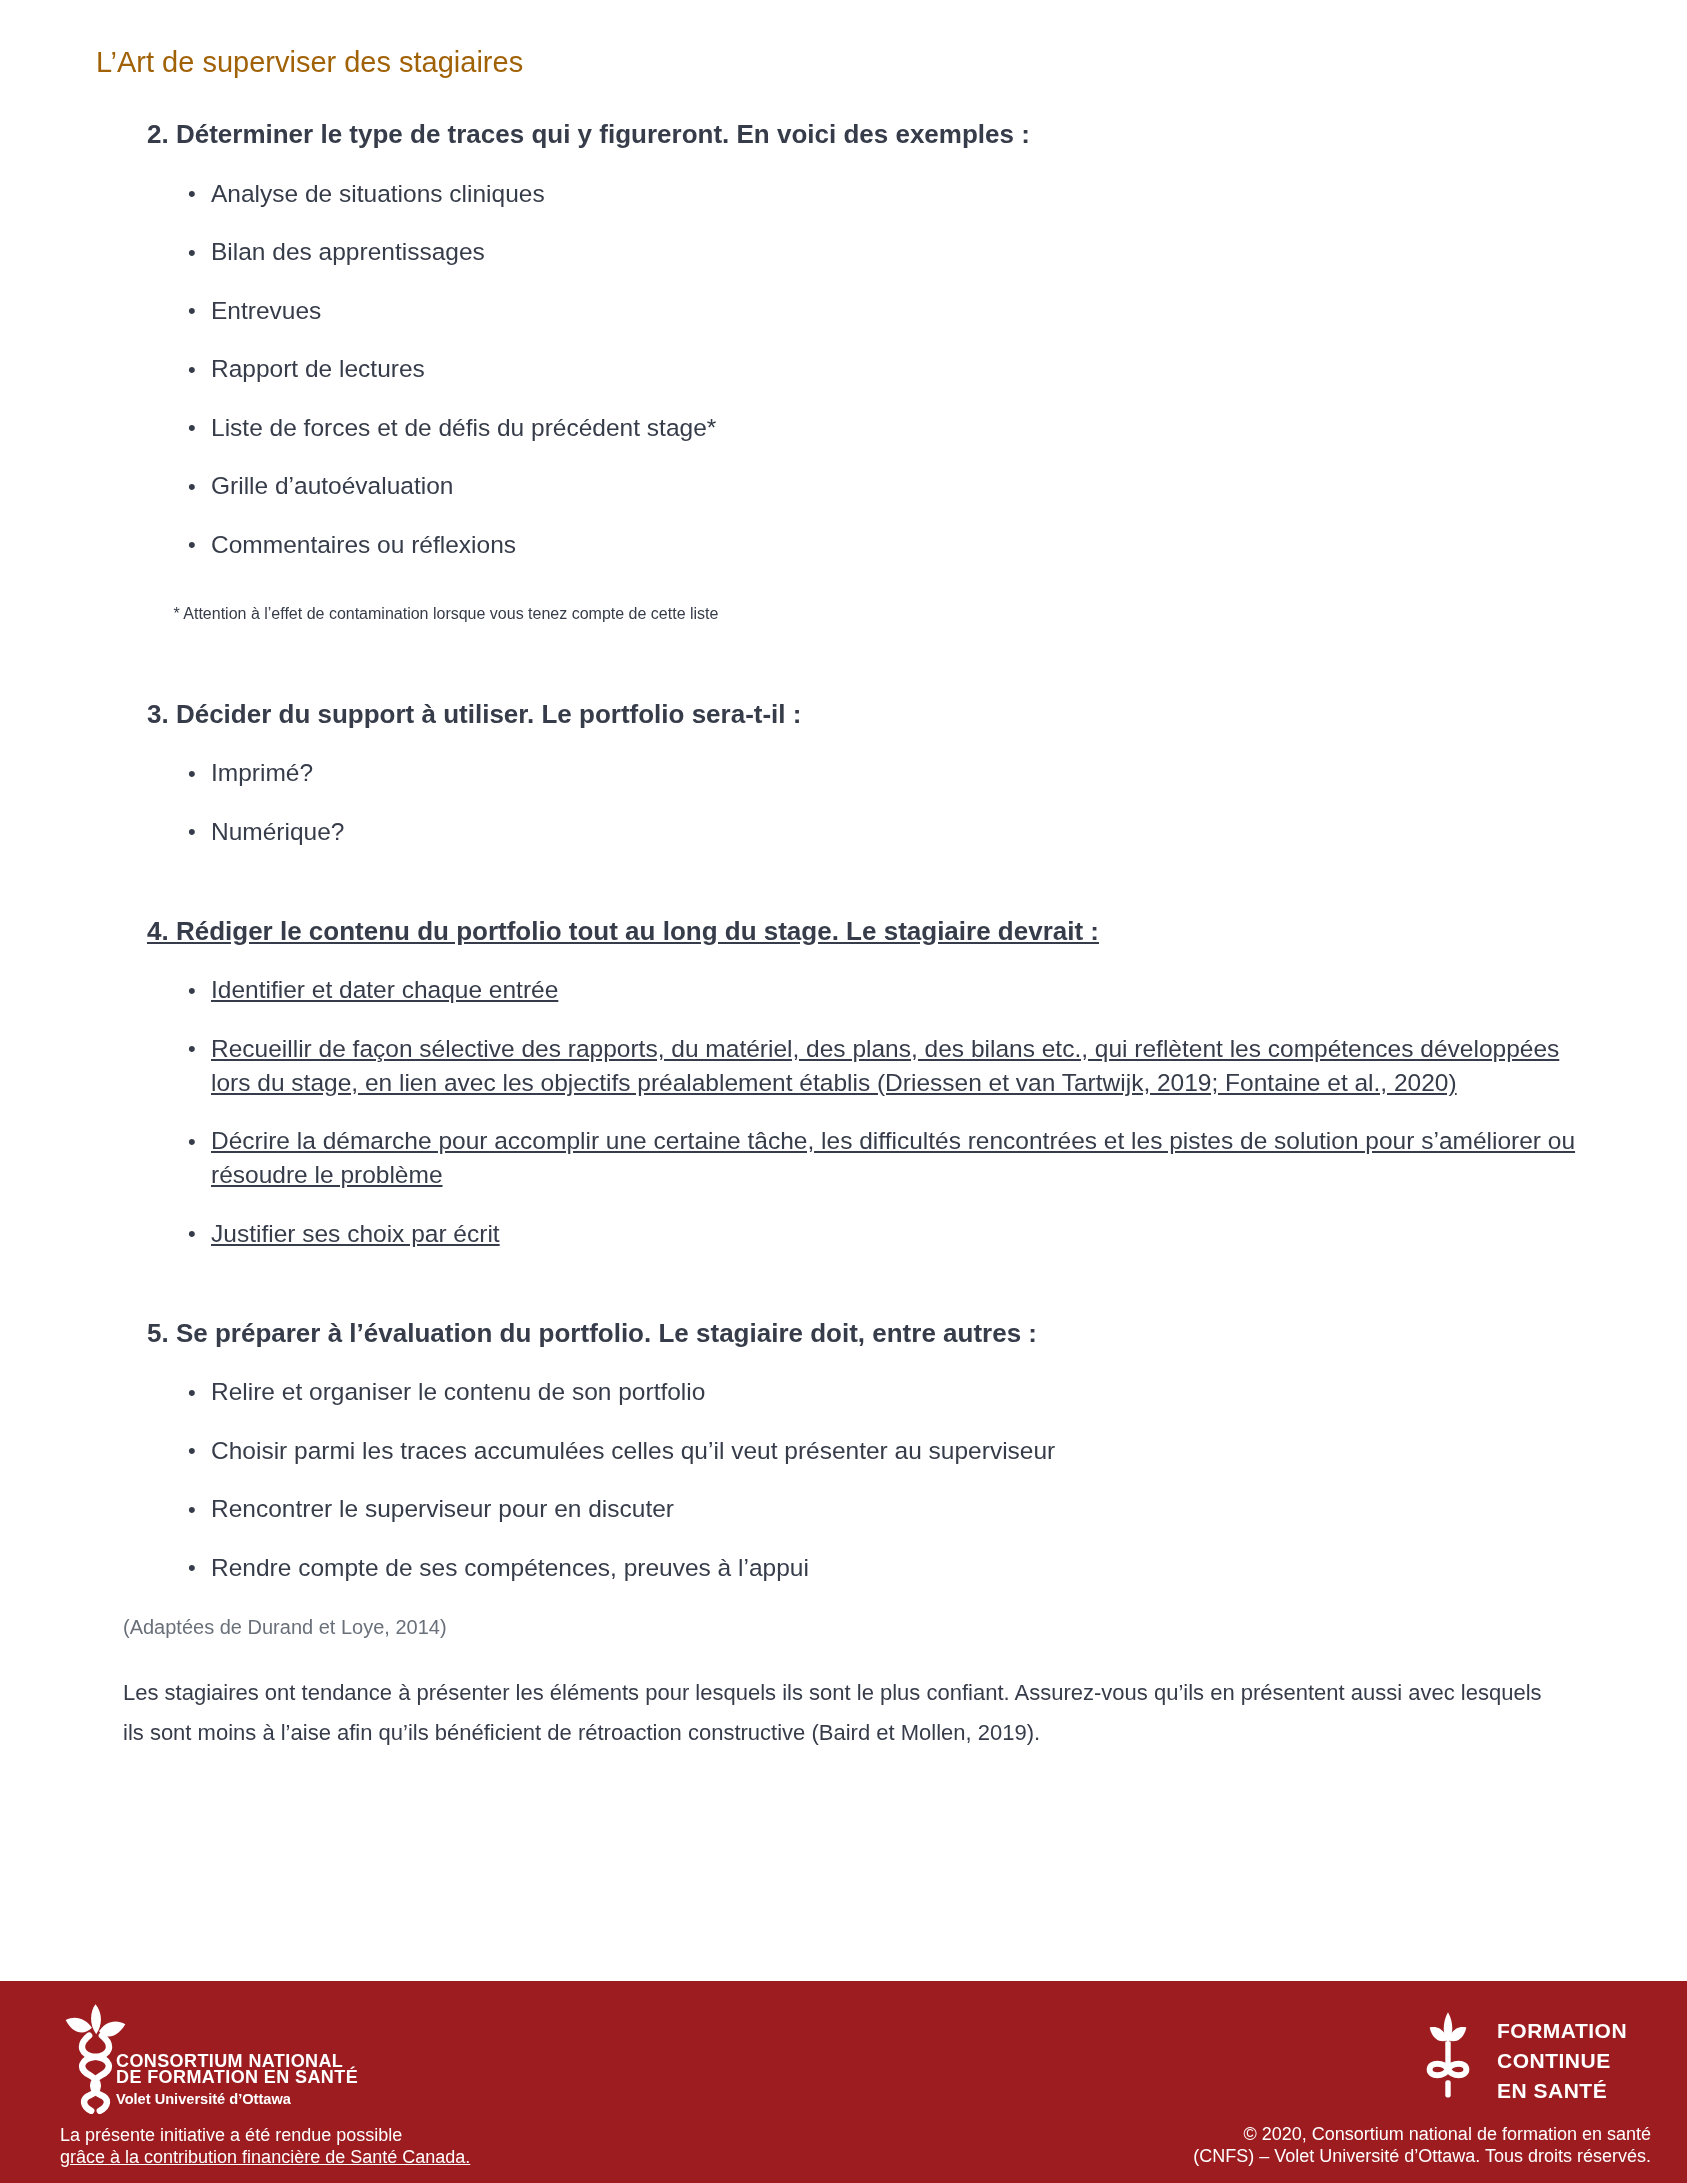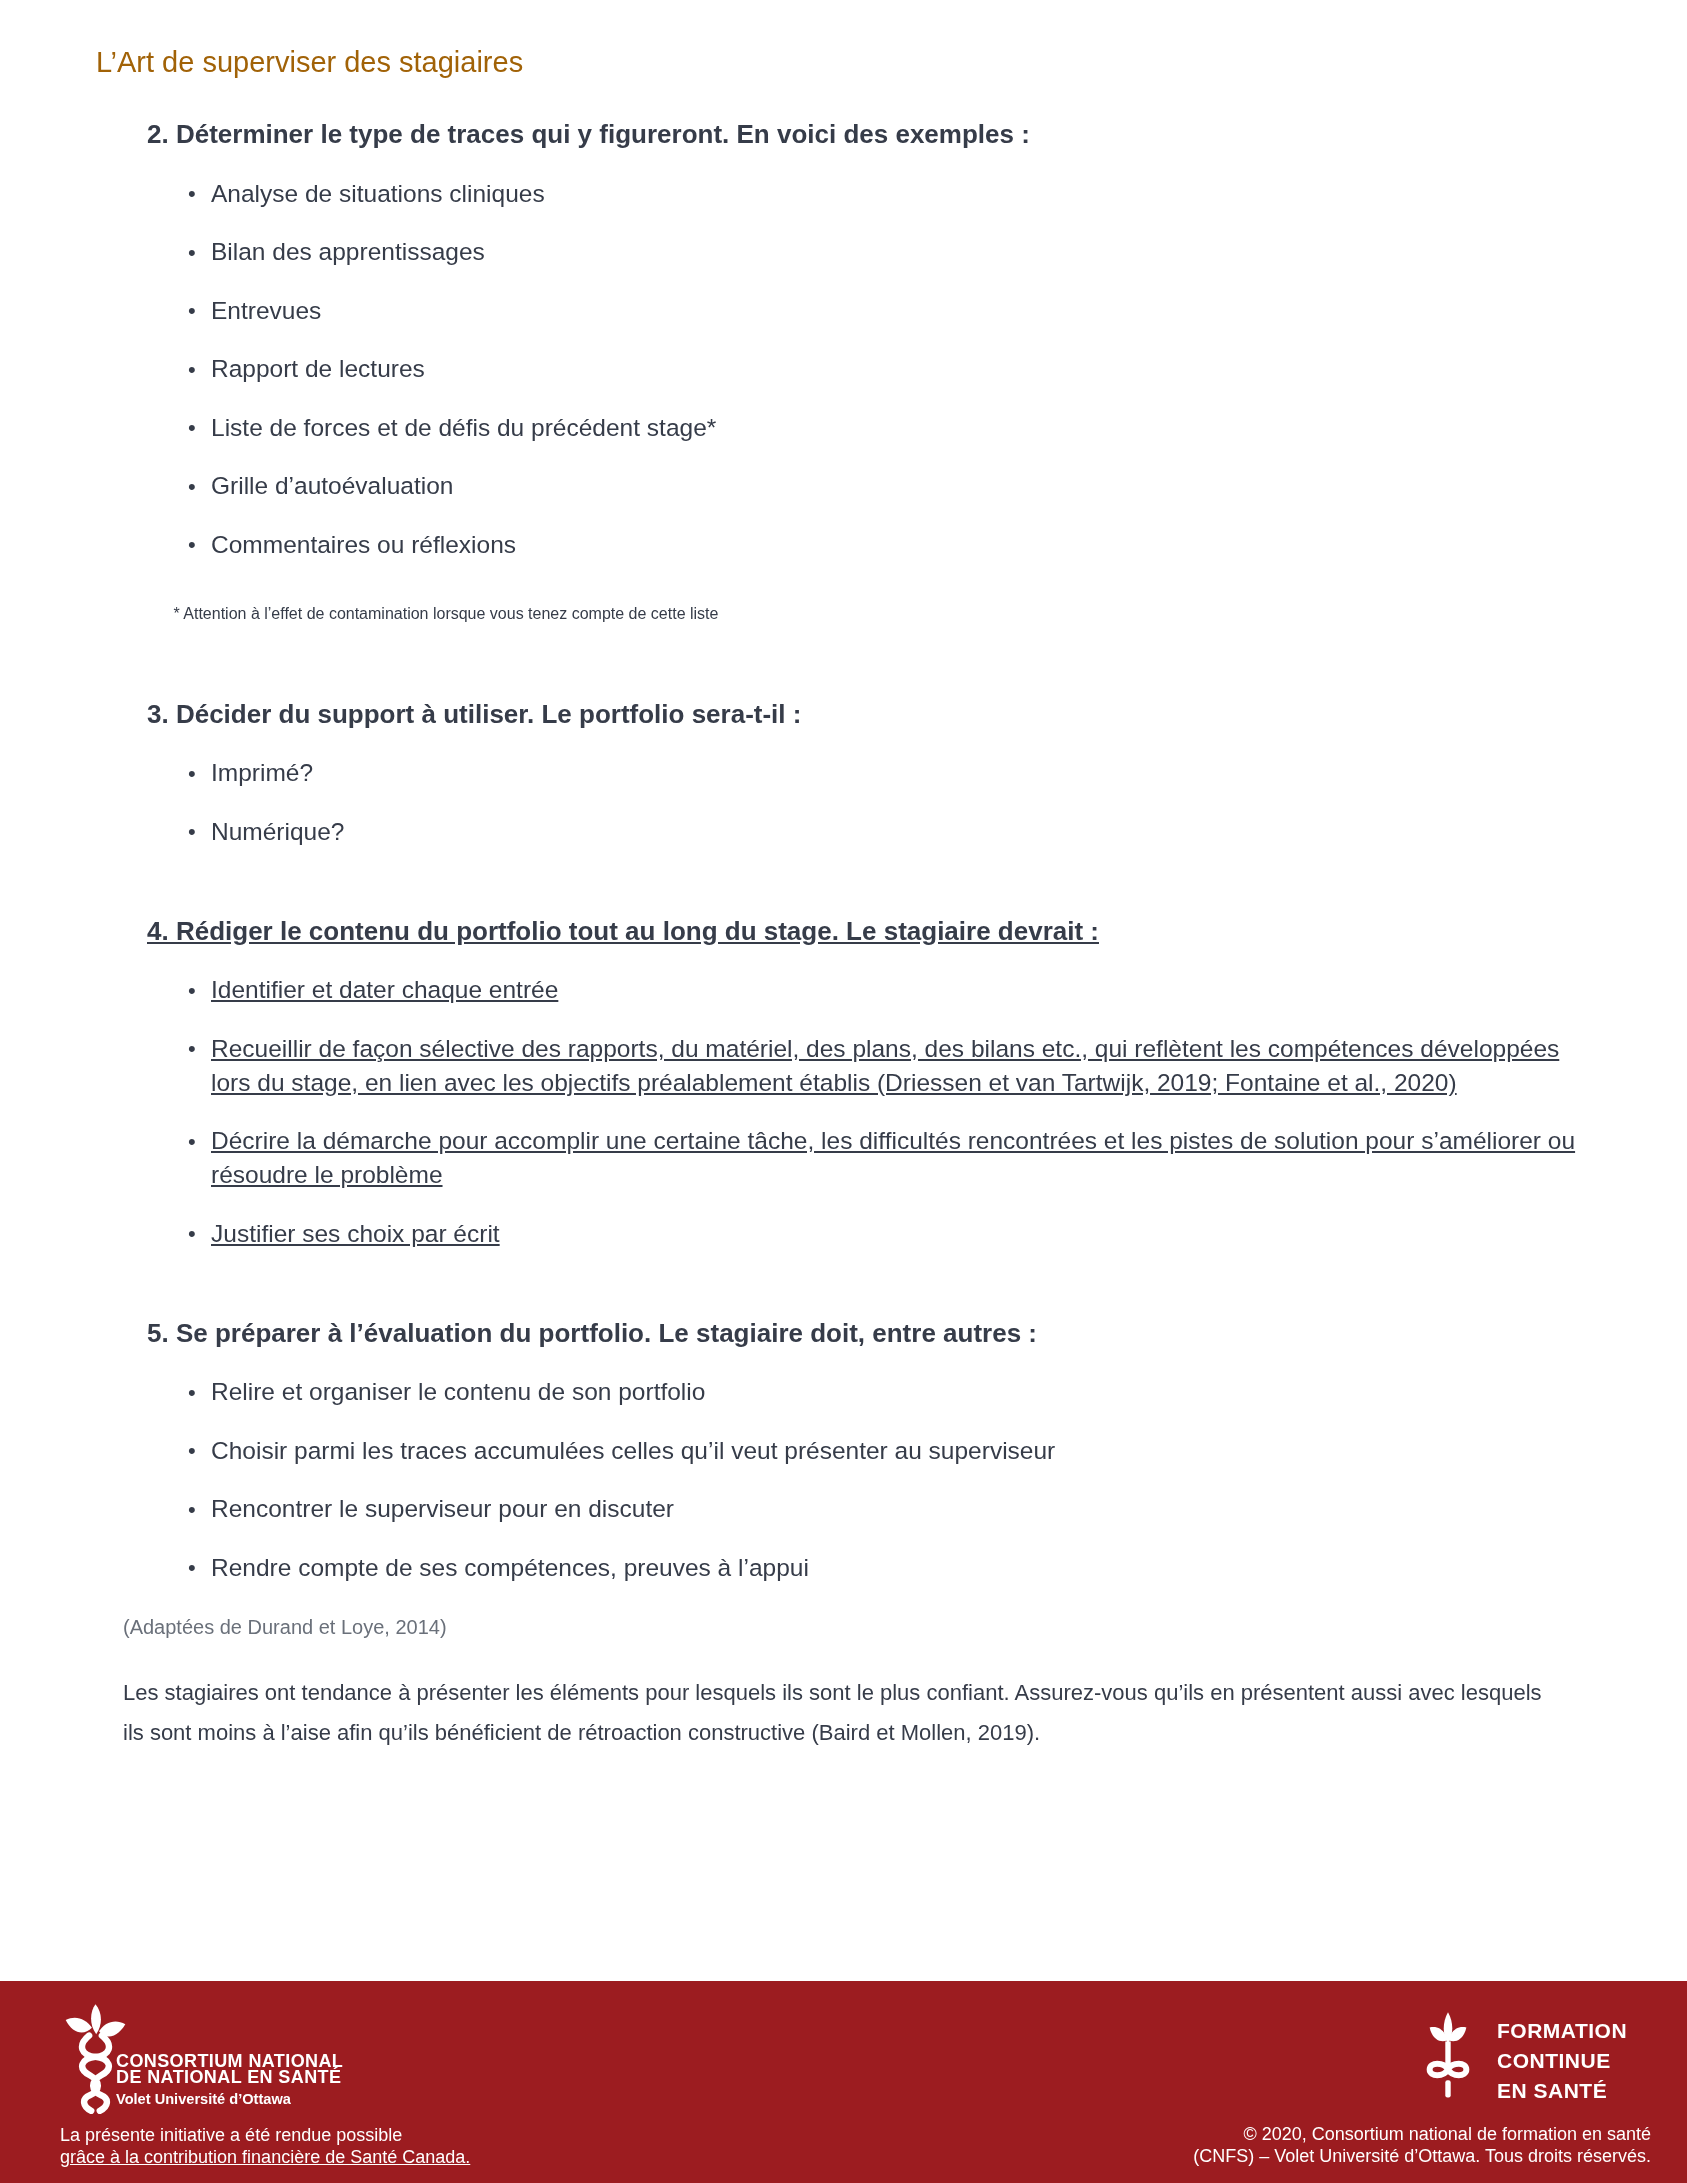--- a/index.html
+++ b/index.html
@@ -160,21 +160,21 @@
         <path d="M92 28 C78 20 63 25 55 38 C64 50 80 48 92 28 Z"></path>
       </g>
       <g fill="none" stroke="#ffffff" stroke-width="9" stroke-linecap="round">
         <path d="M41 44 C24 58 30 72 50 74 C70 76 76 90 58 100 C42 109 44 122 58 128 C70 133 68 144 56 150"></path>
         <path d="M59 44 C76 58 70 72 50 74 C30 76 24 90 42 100 C58 109 56 122 42 128 C30 133 32 144 44 150"></path>
       </g>
     </svg>
   </div>
 
   <div class="abs org-line l1">CONSORTIUM NATIONAL</div>
-  <div class="abs org-line l2">DE NATIONAL EN SANTÉ</div>
+  <div class="abs org-line l2">DE FORMATION EN SANTÉ</div>
   <div class="abs volet-line">Volet Université d’Ottawa</div>
   <div class="abs funding-line l1">La présente initiative a été rendue possible</div>
   <div class="abs funding-line l2">grâce à la contribution financière de Santé Canada.</div>
 
   <div class="abs fcs-icon">
     <svg width="54" height="90" viewBox="0 0 100 166" xmlns="http://www.w3.org/2000/svg" aria-hidden="true">
       <g fill="#ffffff">
         <path d="M50 2 C60 20 61 42 50 60 C39 42 40 20 50 2 Z"></path>
         <path d="M16 30 C32 26 45 36 49 54 C34 60 20 50 16 30 Z"></path>
         <path d="M84 30 C68 26 55 36 51 54 C66 60 80 50 84 30 Z"></path>

